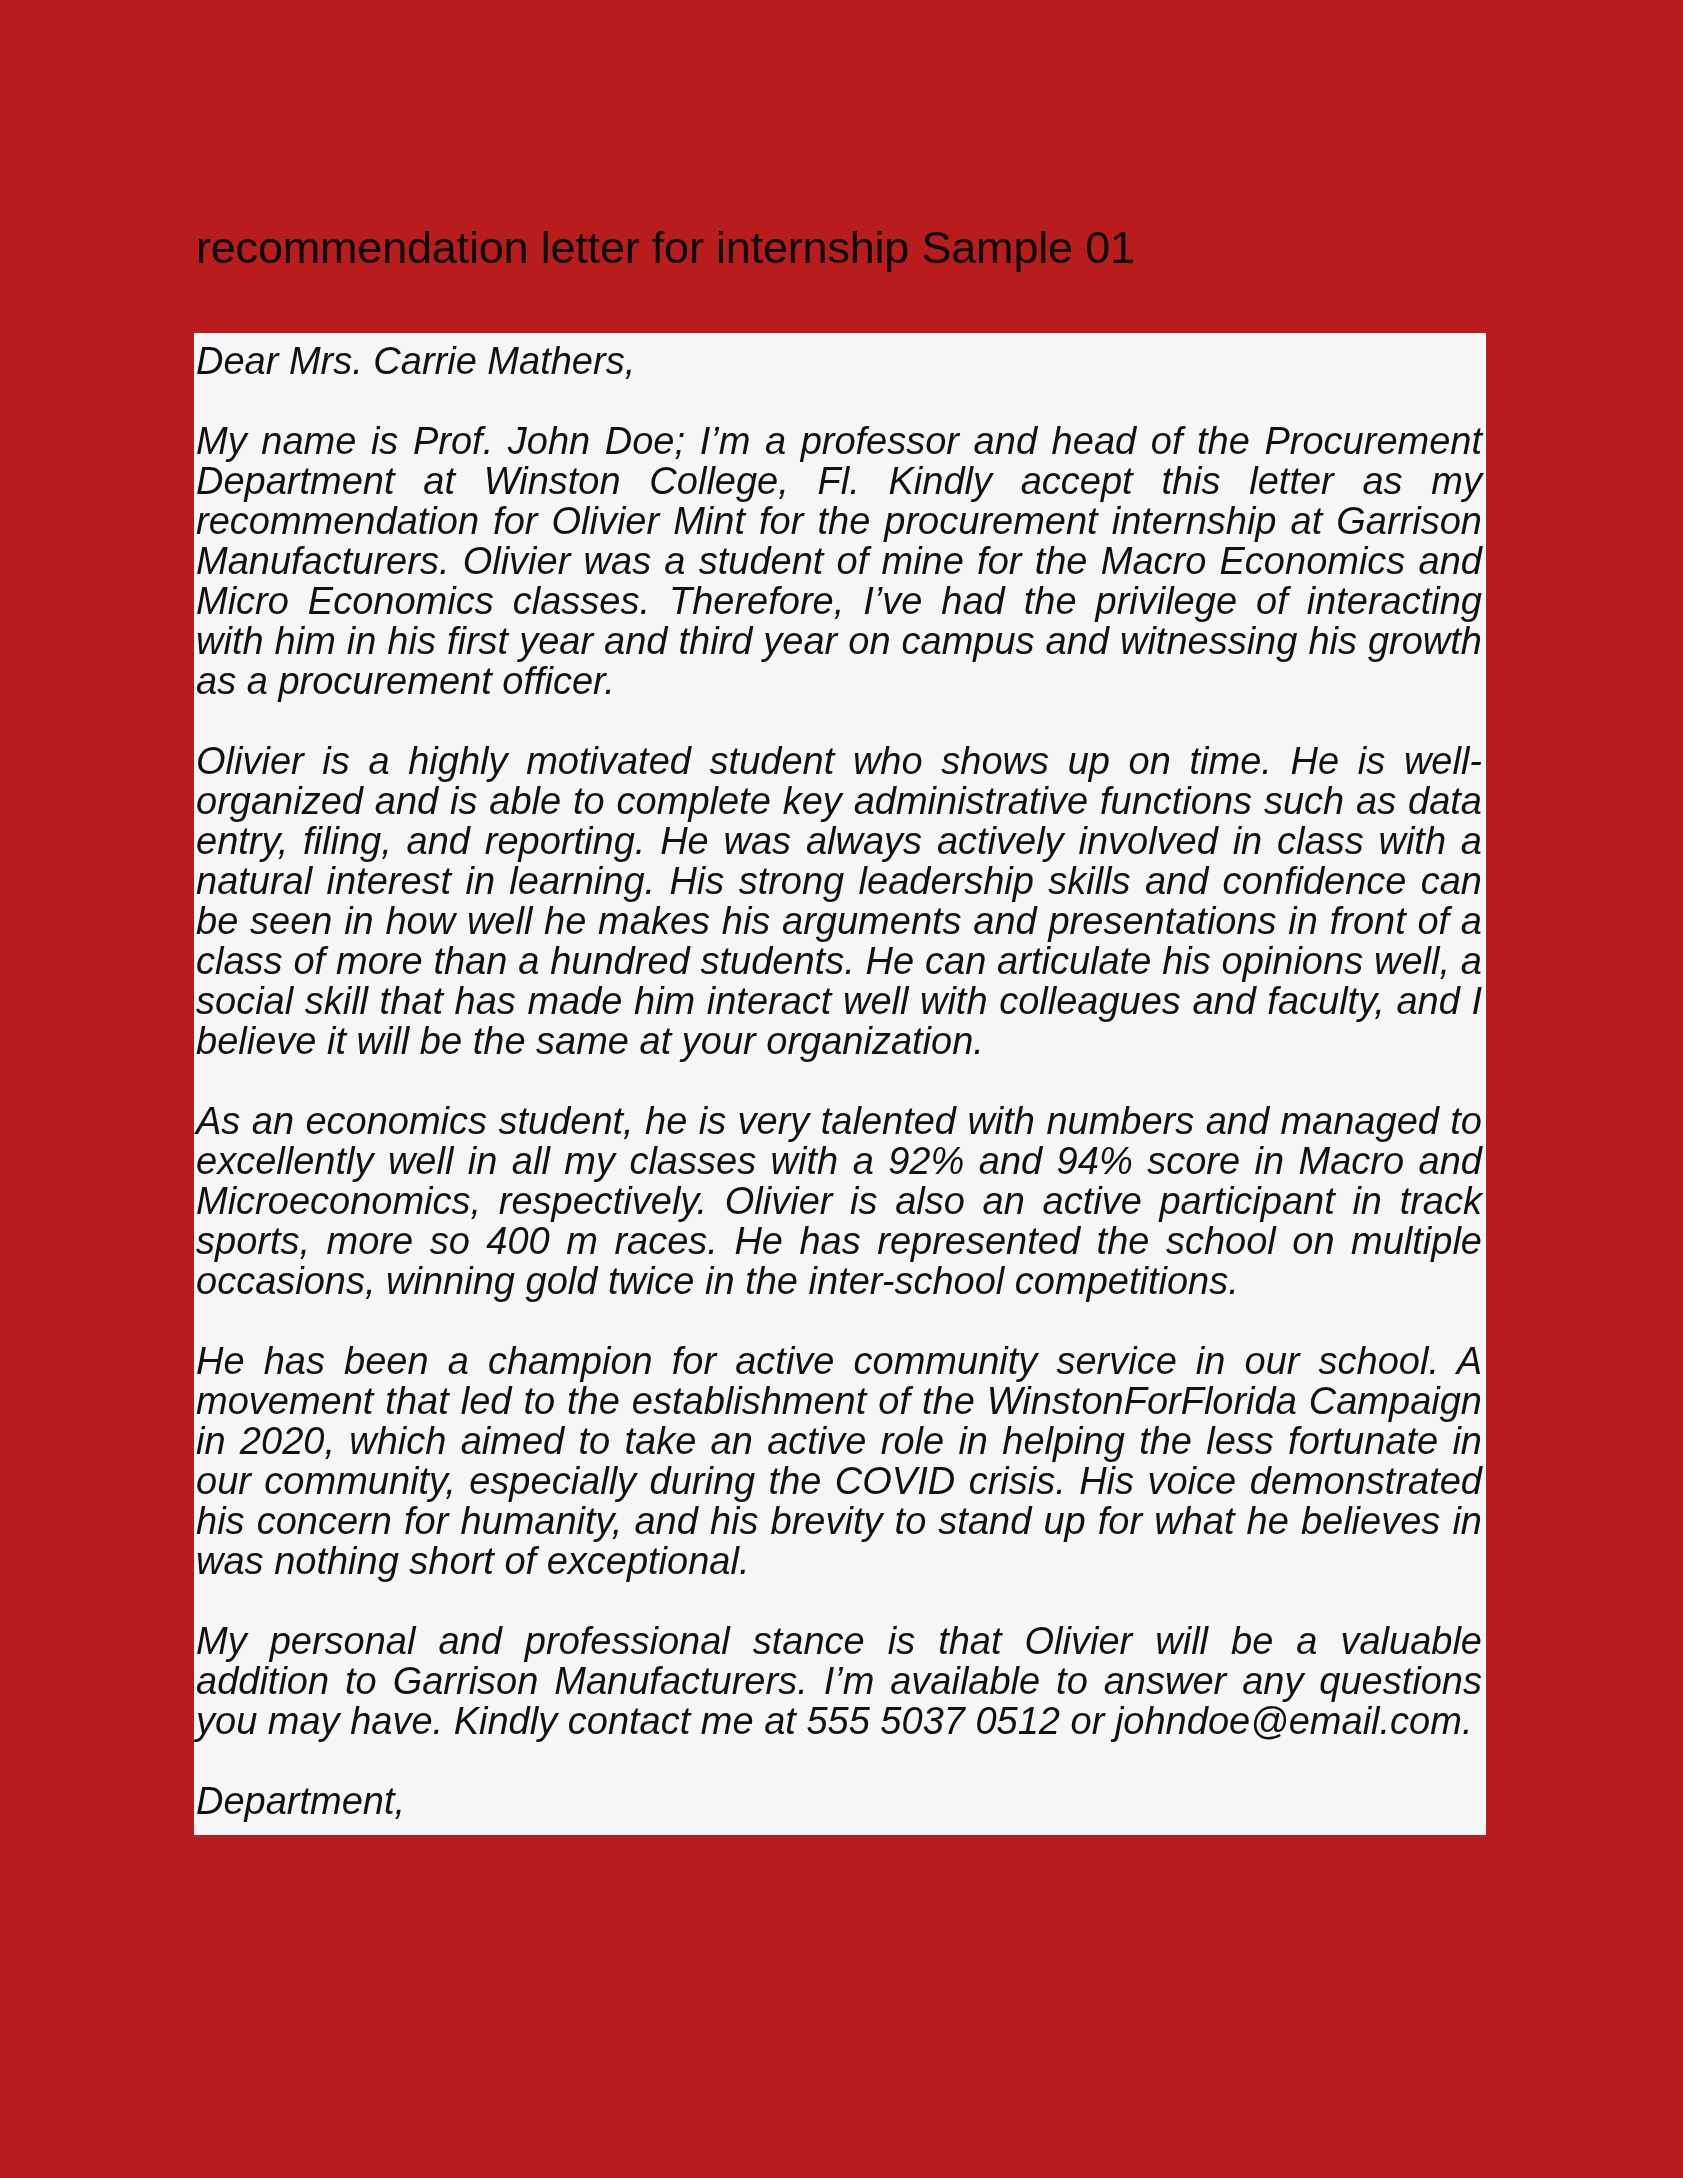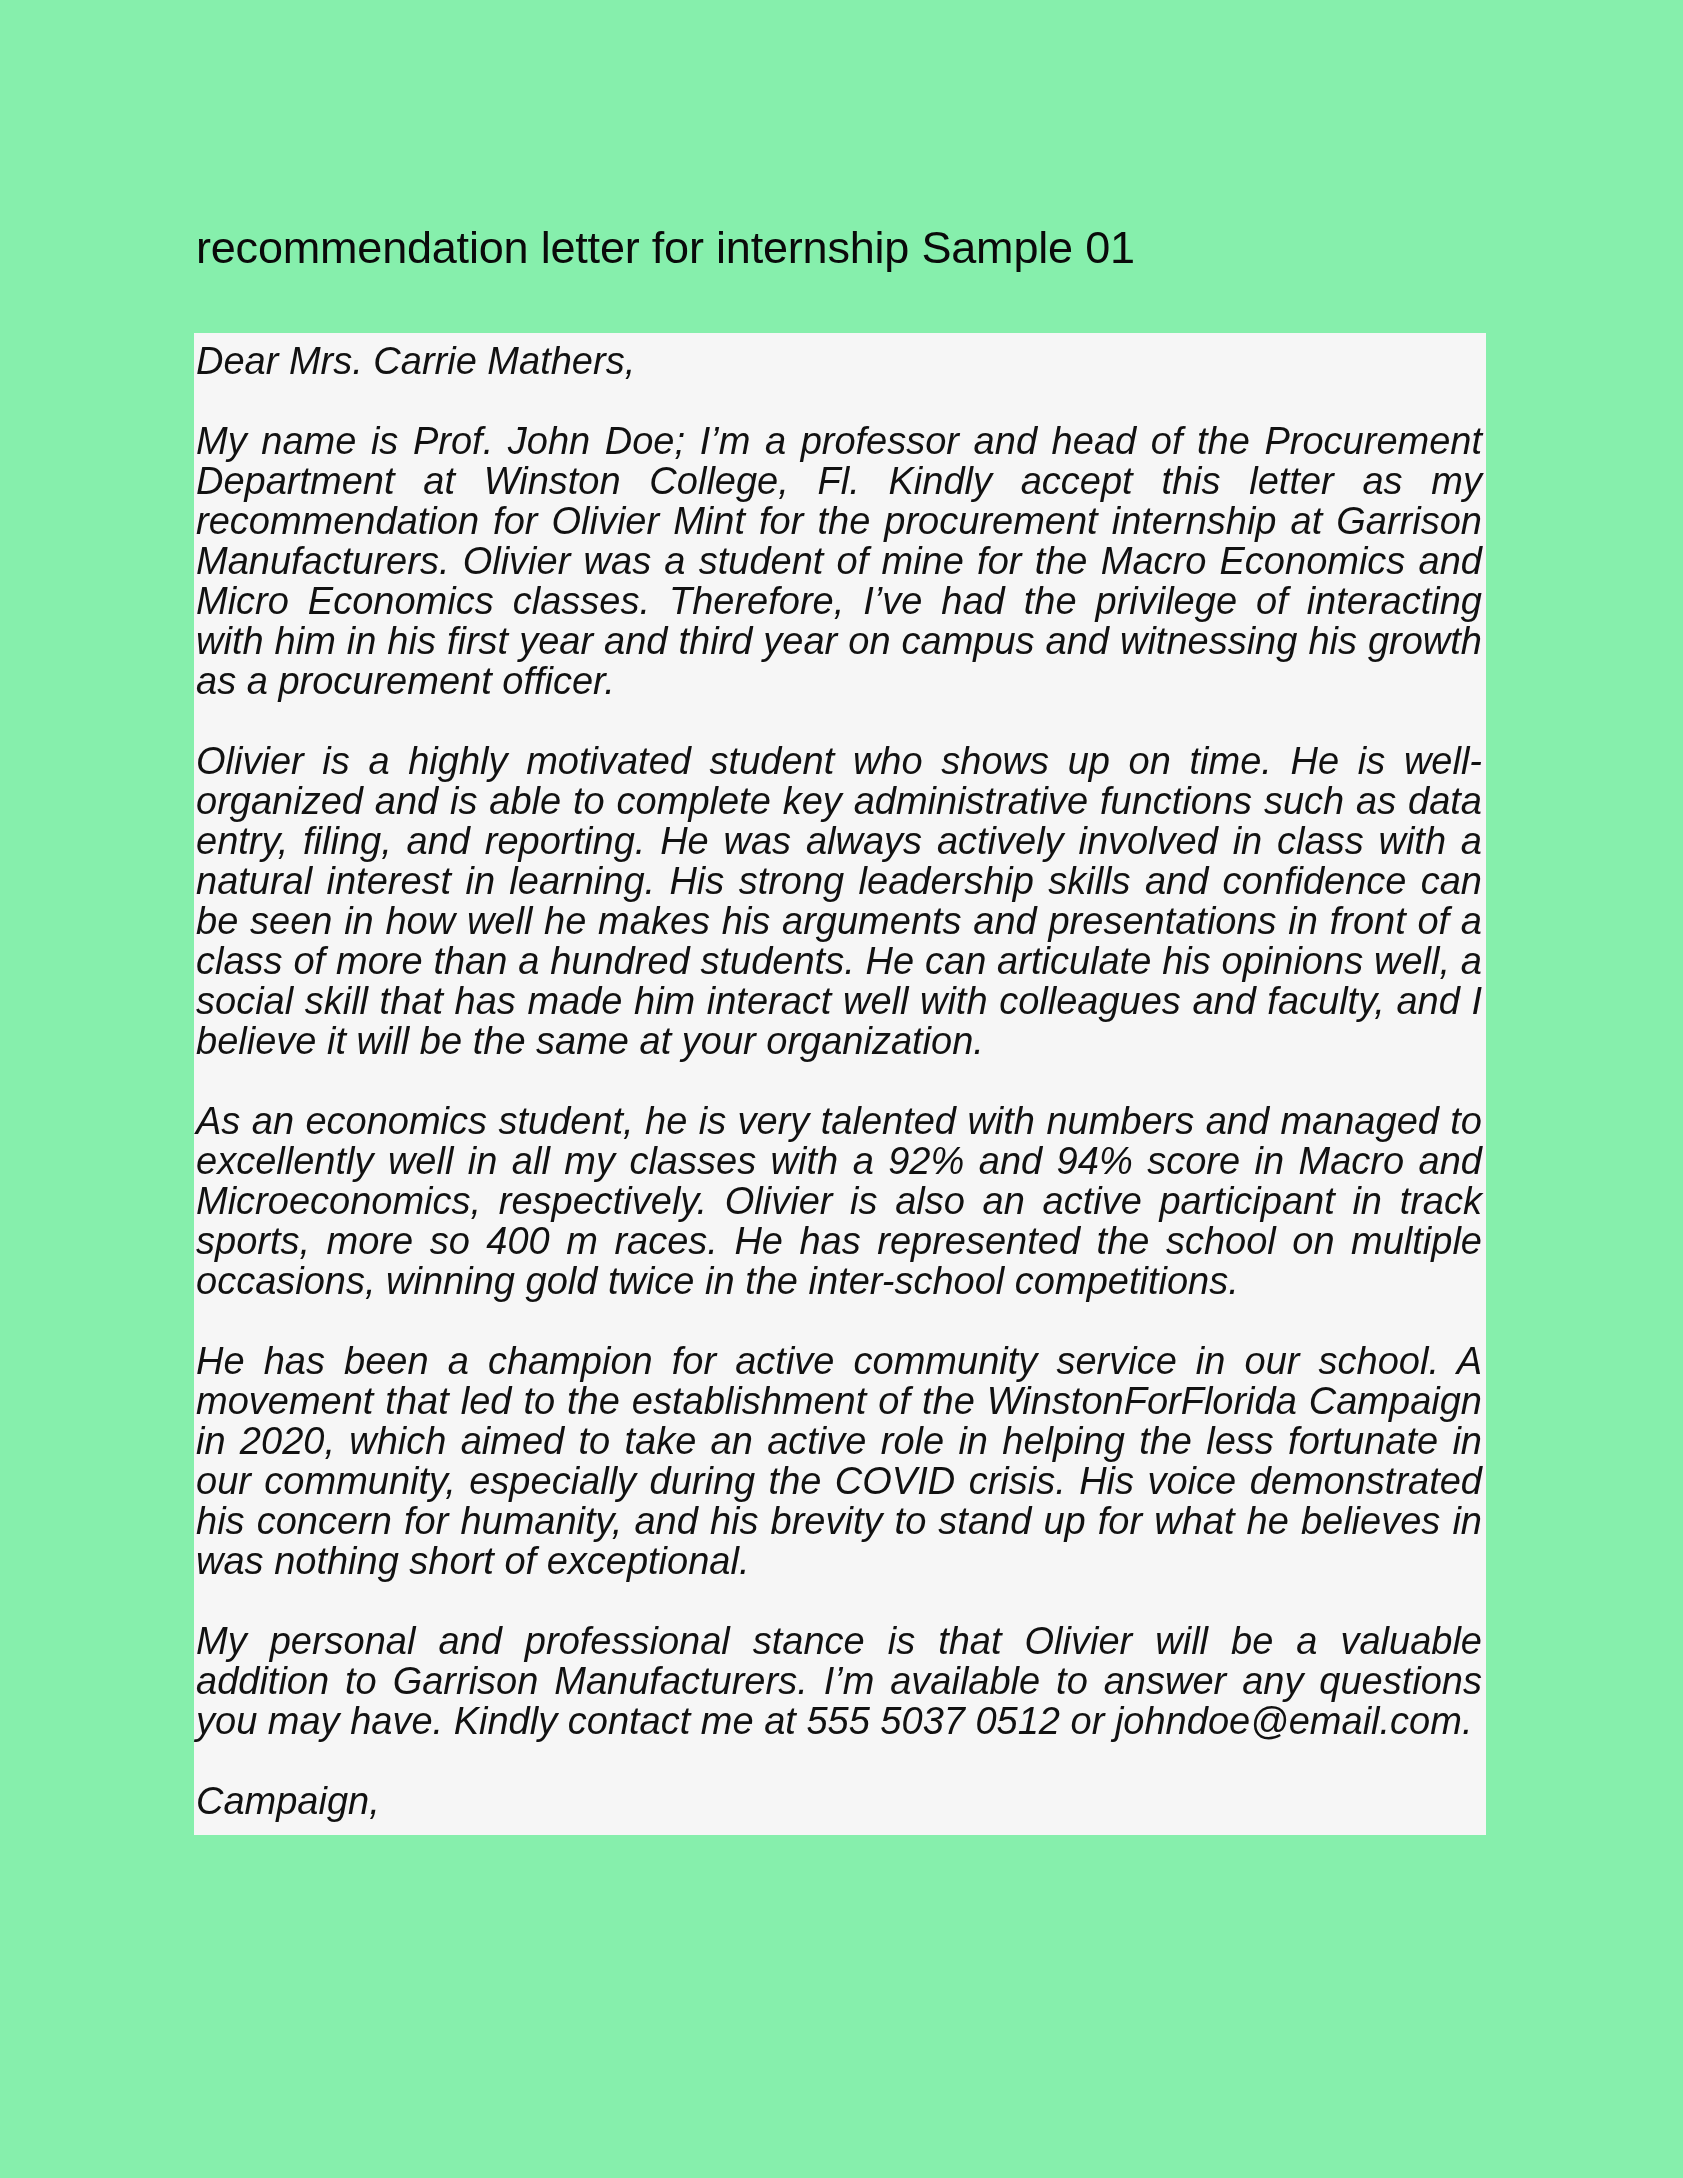--- a/index.html
+++ b/index.html
@@ -13,21 +13,21 @@
     background: #ffffff;
     font-family: "Liberation Sans", "DejaVu Sans", sans-serif;
     color: #0c0c0c;
     overflow: hidden;
   }
 
   .page {
     position: relative;
     width: 1683px;
     height: 2178px;
-    background: #86efac;
+    background: #b91c1c;
   }
 
   
   .doc-title {
     position: absolute;
     left: 196px;
     top: 188px;
     width: 1297px;
     font-family: "Liberation Sans", "DejaVu Sans", sans-serif;
     font-size: 45px;
@@ -101,19 +101,19 @@
       <div class="spacer-line"></div>
 
       <p class="para">He has been a champion for active community service in our school. A movement that led to the establishment of the WinstonForFlorida Campaign in 2020, which aimed to take an active role in helping the less fortunate in our community, especially during the COVID crisis. His voice demonstrated his concern for humanity, and his brevity to stand up for what he believes in was nothing short of exceptional.</p>
 
       <div class="spacer-line"></div>
 
       <p class="para">My personal and professional stance is that Olivier will be a valuable addition to Garrison Manufacturers. I’m available to answer any questions you may have. Kindly contact me at 555 5037 0512 or johndoe@email.com.</p>
 
       <div class="spacer-line"></div>
 
-      <p class="para">Campaign,</p>
+      <p class="para">Department,</p>
 
     </div>
   </div>
 
 </div>
 
 
 </body></html>

